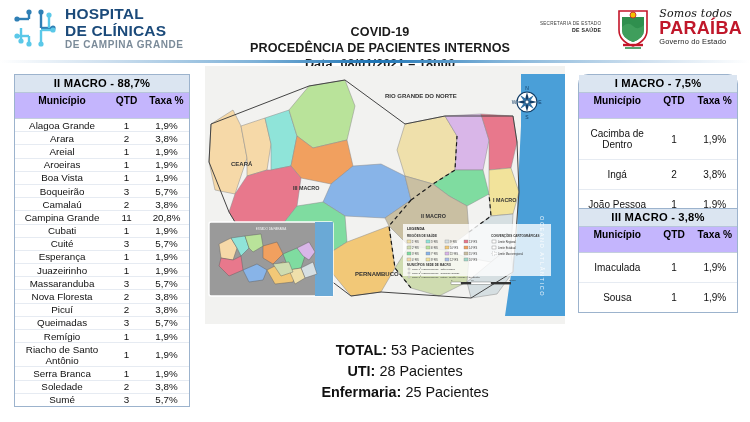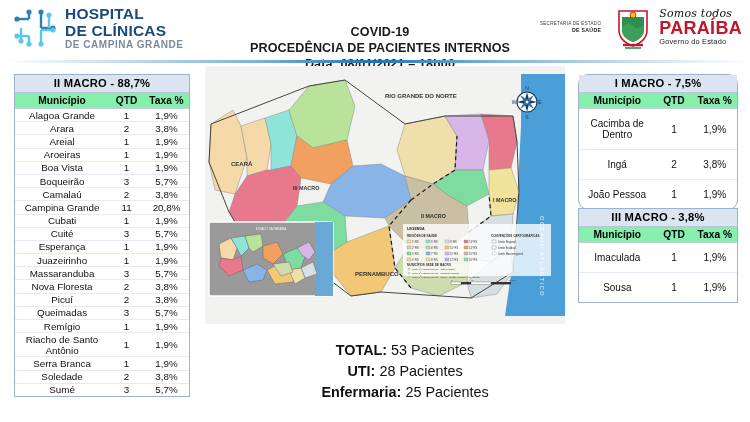--- a/index.html
+++ b/index.html
@@ -79,22 +79,22 @@
     background: #fff;
     box-sizing: border-box;
   }
   .tbl table { border-collapse: collapse; width: 100%; }
   .tbl .macro-title td {
     background: #dbe5f1; font-weight: bold; font-size: 11.2px;
     text-align: center; padding: 2px 0 3px; border-bottom: 1px solid #b7c6da;
     letter-spacing: .2px;
   }
   .tbl .colhead td {
-    background: #86efac; font-weight: bold; font-size: 10.2px;
-    text-align: center; padding: 2px 0 2px; border-bottom: 1px solid #c4cfdd;
+    background: #c4b5fd; font-weight: bold; font-size: 10.2px;
+    text-align: center; padding: 2px 0 12px; border-bottom: 1px solid #c4cfdd;
   }
   .tbl td.muni { text-align: center; }
   .tbl td.qtd  { text-align: center; }
   .tbl td.taxa { text-align: center; }
   .tbl tbody.body td {
     font-size: 9.8px; padding: 0.6px 2px; color: #111;
     border-bottom: 1px solid #e6ebf2;
   }
   .tbl tbody.body tr:last-child td { border-bottom: none; }
 

